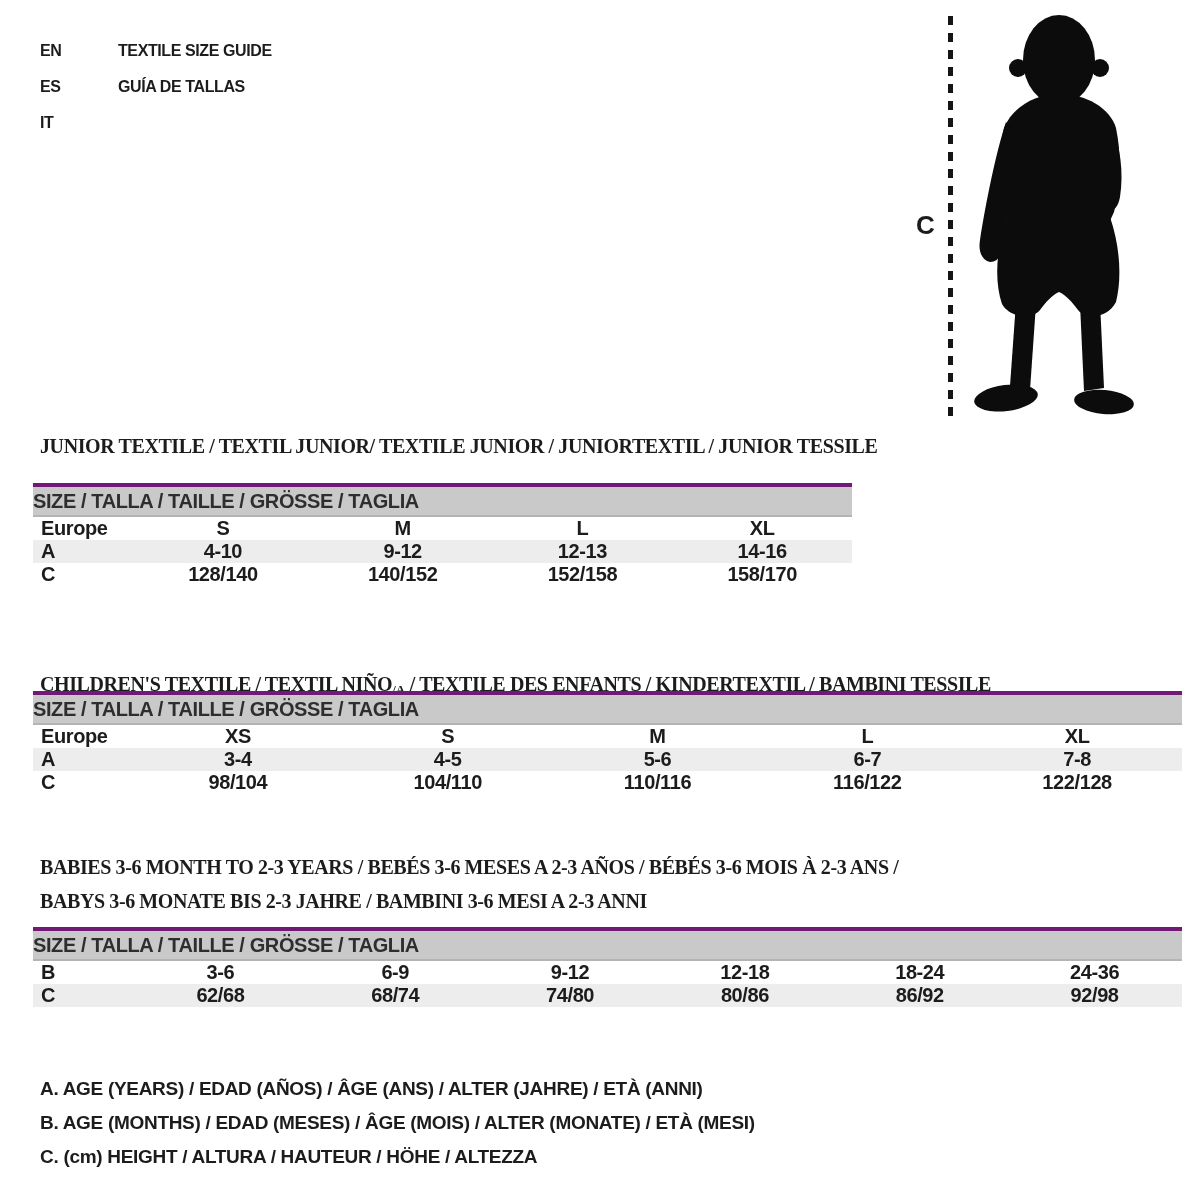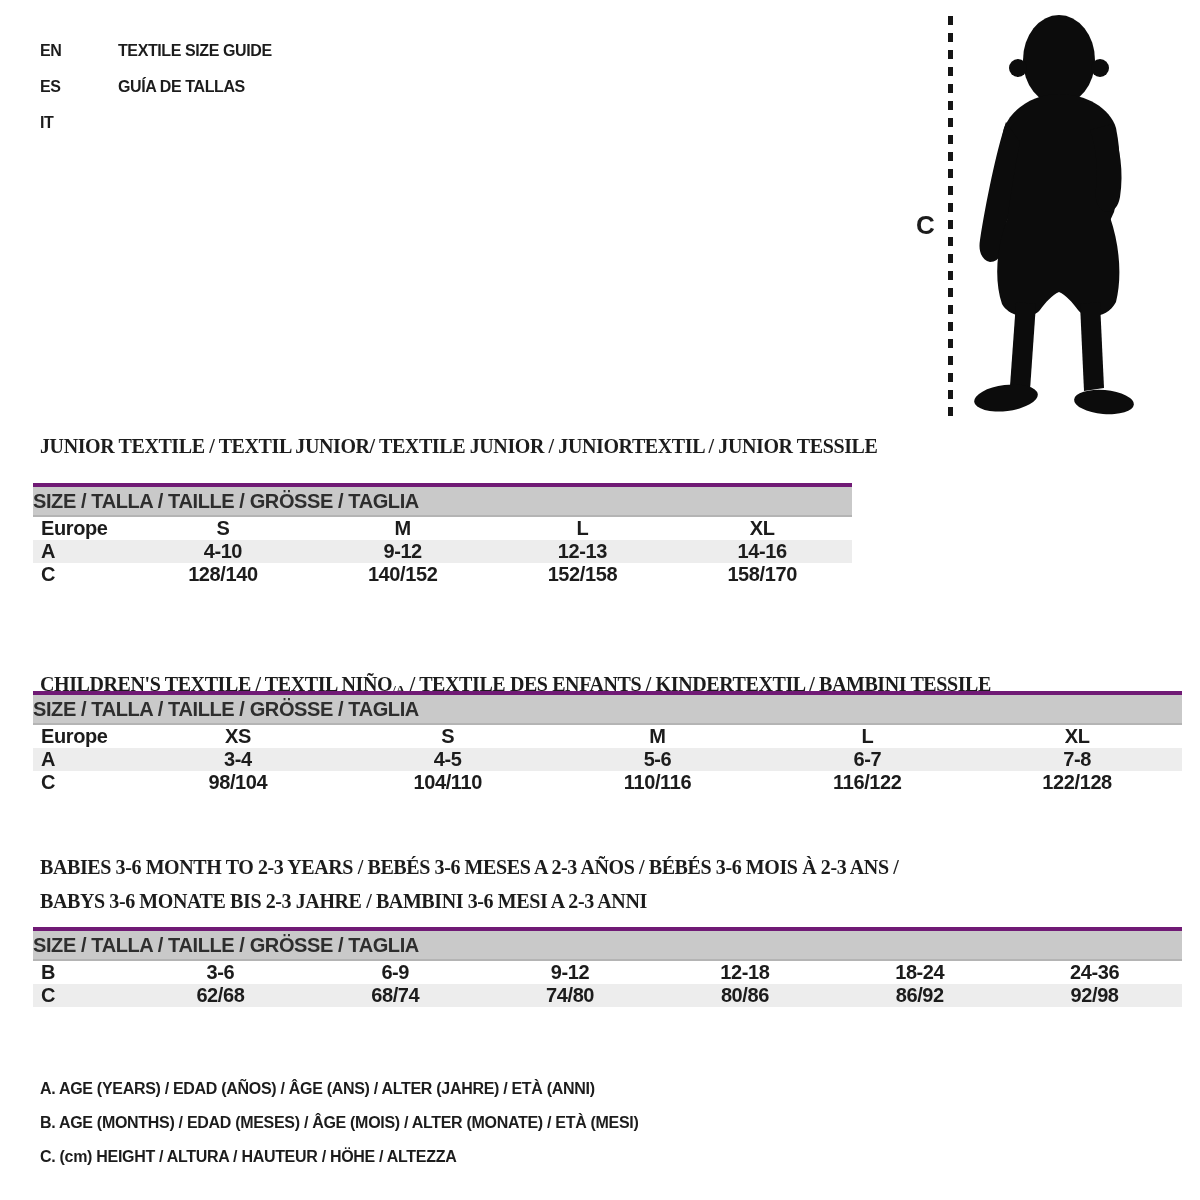--- a/index.html
+++ b/index.html
@@ -42,21 +42,21 @@
     font-weight:bold; font-size:20px; letter-spacing:-0.4px; }
   .cols4 { grid-template-columns:100px repeat(4,1fr); }
   .cols5 { grid-template-columns:100px repeat(5,1fr); }
   .cols6 { grid-template-columns:100px repeat(6,1fr); }
   .trow.alt { background:#ededed; }
   .tlabel { padding-left:8px; text-align:left; }
   .tcell { text-align:center; }
 
   
   .legend { position:absolute; left:40px; top:1072px; }
-  .legend-line { height:34px; line-height:34px; font-weight:bold; font-size:16px;
+  .legend-line { height:34px; line-height:34px; font-weight:bold; font-size:19px;
     letter-spacing:-0.3px; white-space:nowrap; }
 </style>
 </head>
 <body>
 
 <div class="langs">
   <div class="lang-row">
     <span class="lang-code">EN</span>
     <span class="lang-label">TEXTILE SIZE GUIDE</span>
   </div>

